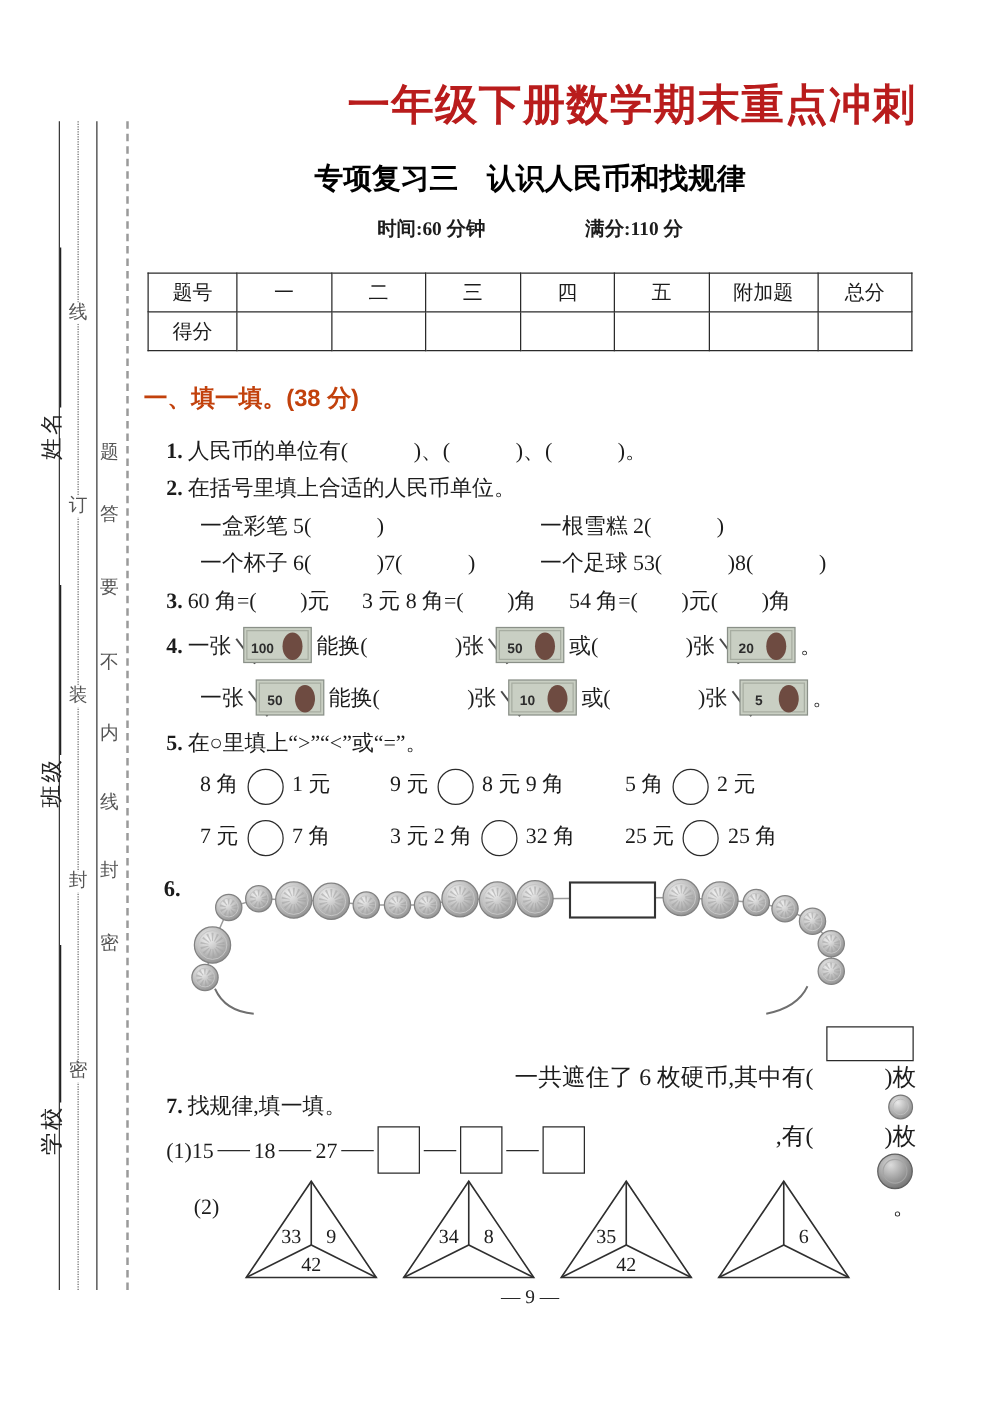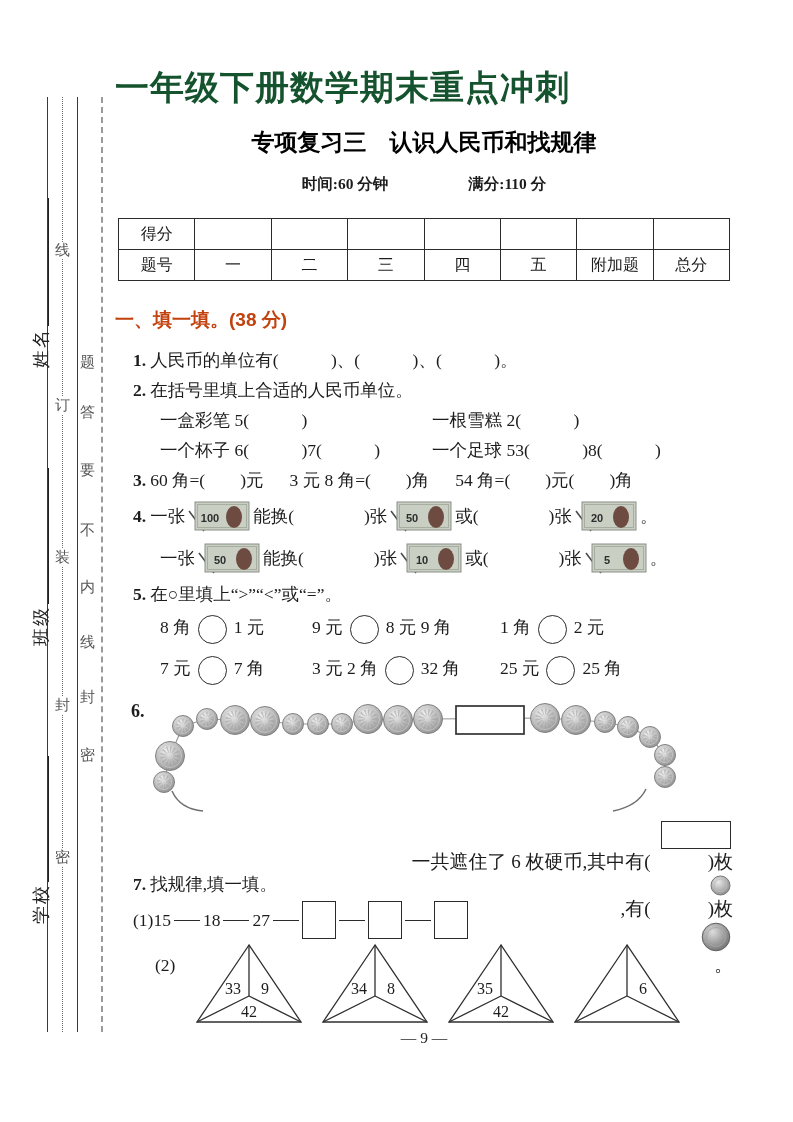--- a/index.html
+++ b/index.html
@@ -20,22 +20,22 @@
   .vf1{left:24px;top:198px;height:170px;}
   .vf1 .vfield-inner{width:170px;transform:rotate(-90deg) translateX(-170px);}
   .vf2{left:24px;top:468px;height:178px;}
   .vf2 .vfield-inner{width:178px;transform:rotate(-90deg) translateX(-178px);}
   .vf3{left:24px;top:756px;height:168px;}
   .vf3 .vfield-inner{width:168px;transform:rotate(-90deg) translateX(-168px);}
   .vlabel{font-size:18px;letter-spacing:2px;color:#222;line-height:26px;white-space:nowrap;}
   .vline{display:inline-block;flex:1;border-bottom:1.6px solid #222;margin-bottom:5px;margin-left:2px;}
   
   .content{position:absolute;left:115px;top:0;width:618px;padding-top:64px;}
-  .title{font-family:Liberation Sans, sans-serif;font-weight:900;
-         font-size:34px;line-height:46px;text-align:left;margin:0;color:#14532d;letter-spacing:1px;}
+  .title{font-family:Liberation Mono, monospace;font-weight:900;
+         font-size:34px;line-height:46px;text-align:right;margin:0;color:#b91c1c;letter-spacing:1px;}
   .subtitle{font-family:"Liberation Sans","DejaVu Sans",sans-serif;font-weight:700;
             font-size:23px;line-height:32px;text-align:center;margin:16px 0 0 0;color:#000;}
   .meta{display:flex;justify-content:center;gap:80px;margin-top:16px;font-size:15.5px;
         line-height:20px;font-weight:600;}
   table.score{border-collapse:collapse;width:612px;margin:24px auto 0 auto;table-layout:fixed;}
   table.score td{border:1.6px solid #2b2b2b;height:30px;text-align:center;font-size:16px;padding:0;}
   td.c-first{width:70px;}
   td.c-extra{width:86px;}
   .sec-heading{margin-top:26px;font-family:"Liberation Sans","DejaVu Sans",sans-serif;
                font-weight:700;font-size:19px;line-height:26px;}
@@ -124,39 +124,39 @@
     <h1 class="title">一年级下册数学期末重点冲刺</h1>
     <h2 class="subtitle">专项复习三　认识人民币和找规律</h2>
     <div class="meta">
       <span>时间:60 分钟</span>
       <span>满分:110 分</span>
     </div>
 
     <table class="score">
       <tbody>
           <tr>
-        <td>得分</td>
-        <td></td>
-        <td></td>
-        <td></td>
-        <td></td>
-        <td></td>
-        <td></td>
-        <td></td>
-      </tr>
-      <tr>
         <td class="c-first">题号</td>
         <td>一</td>
         <td>二</td>
         <td>三</td>
         <td>四</td>
         <td>五</td>
         <td class="c-extra">附加题</td>
         <td>总分</td>
       </tr>
+      <tr>
+        <td>得分</td>
+        <td></td>
+        <td></td>
+        <td></td>
+        <td></td>
+        <td></td>
+        <td></td>
+        <td></td>
+      </tr>
     </tbody>
       </table>
 
     <div class="sec-heading" id="sec1-heading" style="color: #c2410c;">一、填一填。(38 分)</div>
 
     <div class="q q1 ind1">
       <span class="qnum">1.</span><span>人民币的单位有(　　　)、(　　　)、(　　　)。</span>
     </div>
 
     <div class="q ind1">
@@ -242,21 +242,21 @@
           <span>8 角</span>
           <span class="cmp-circle"></span>
           <span>1 元</span>
         </span>
       <span class="cmp">
           <span>9 元</span>
           <span class="cmp-circle"></span>
           <span>8 元 9 角</span>
         </span>
       <span class="cmp">
-          <span>1 角</span>
+          <span>5 角</span>
           <span class="cmp-circle"></span>
           <span>2 元</span>
         </span>
     </div>
     <div class="grid5">
       <span class="cmp">
           <span>7 元</span>
           <span class="cmp-circle"></span>
           <span>7 角</span>
         </span>

